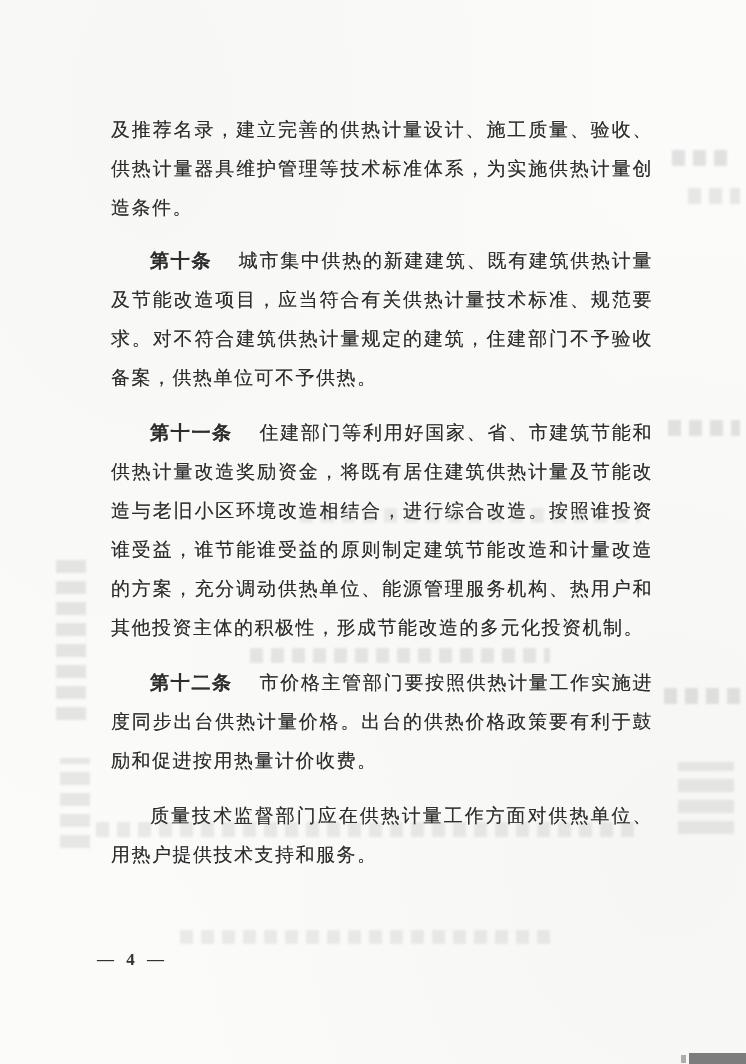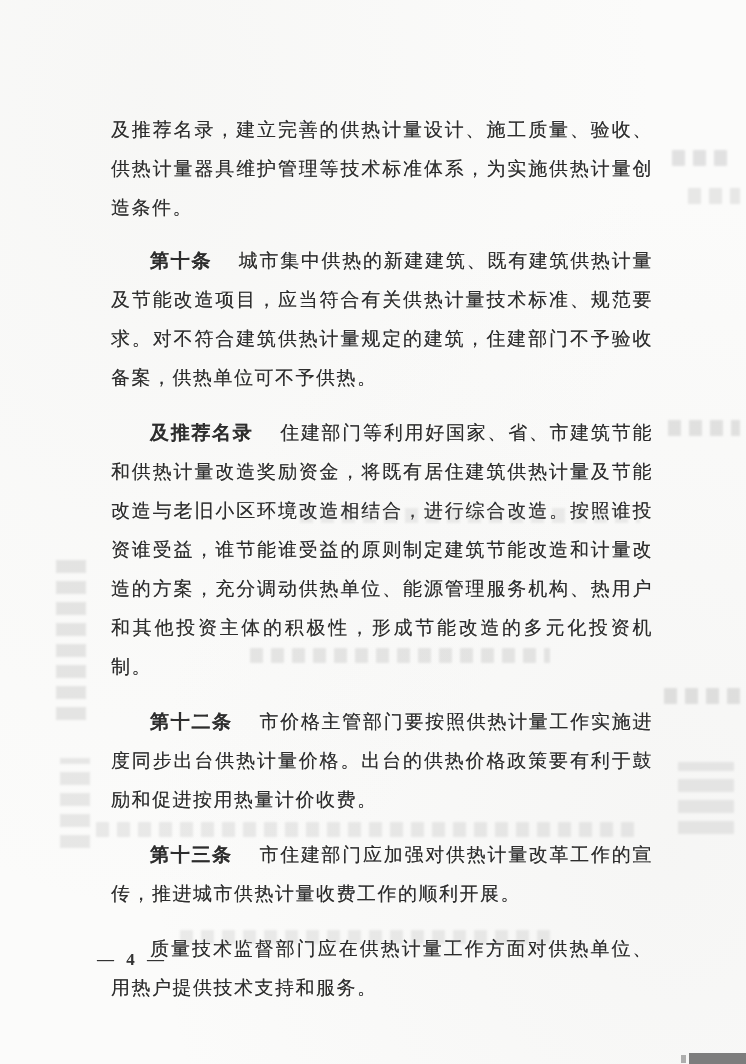--- a/index.html
+++ b/index.html
@@ -104,25 +104,24 @@
 <body>
 
 <div class="paper-tint"></div>
 
 <div class="doc-body">
 
   <p class="para"><span>及推荐名录，建立完善的供热计量设计、施工质量、验收、供热计量器具维护管理等技术标准体系，为实施供热计量创造条件。</span></p>
 
   <p class="para indent"><span class="art-no">第十条</span><span>城市集中供热的新建建筑、既有建筑供热计量及节能改造项目，应当符合有关供热计量技术标准、规范要求。对不符合建筑供热计量规定的建筑，住建部门不予验收备案，供热单位可不予供热。</span></p>
 
-  <p class="para indent"><span class="art-no">及推荐名录</span><span>住建部门等利用好国家、省、市建筑节能和供热计量改造奖励资金，将既有居住建筑供热计量及节能改造与老旧小区环境改造相结合，进行综合改造。按照谁投资谁受益，谁节能谁受益的原则制定建筑节能改造和计量改造的方案，充分调动供热单位、能源管理服务机构、热用户和其他投资主体的积极性，形成节能改造的多元化投资机制。</span></p>
+  <p class="para indent"><span class="art-no">第十一条</span><span>住建部门等利用好国家、省、市建筑节能和供热计量改造奖励资金，将既有居住建筑供热计量及节能改造与老旧小区环境改造相结合，进行综合改造。按照谁投资谁受益，谁节能谁受益的原则制定建筑节能改造和计量改造的方案，充分调动供热单位、能源管理服务机构、热用户和其他投资主体的积极性，形成节能改造的多元化投资机制。</span></p>
 
   <p class="para indent"><span class="art-no">第十二条</span><span>市价格主管部门要按照供热计量工作实施进度同步出台供热计量价格。出台的供热价格政策要有利于鼓励和促进按用热量计价收费。</span></p>
 
-  <p class="para indent"><span class="art-no">第十三条</span><span>市住建部门应加强对供热计量改革工作的宣传，推进城市供热计量收费工作的顺利开展。</span></p>
 
 
   <p class="para indent"><span>质量技术监督部门应在供热计量工作方面对供热单位、用热户提供技术支持和服务。</span></p>
 
 </div>
 
 <div class="footer">— 4 —</div>
 
 <div class="smudge smudge-h s1"></div>
 <div class="smudge smudge-h s2"></div>

